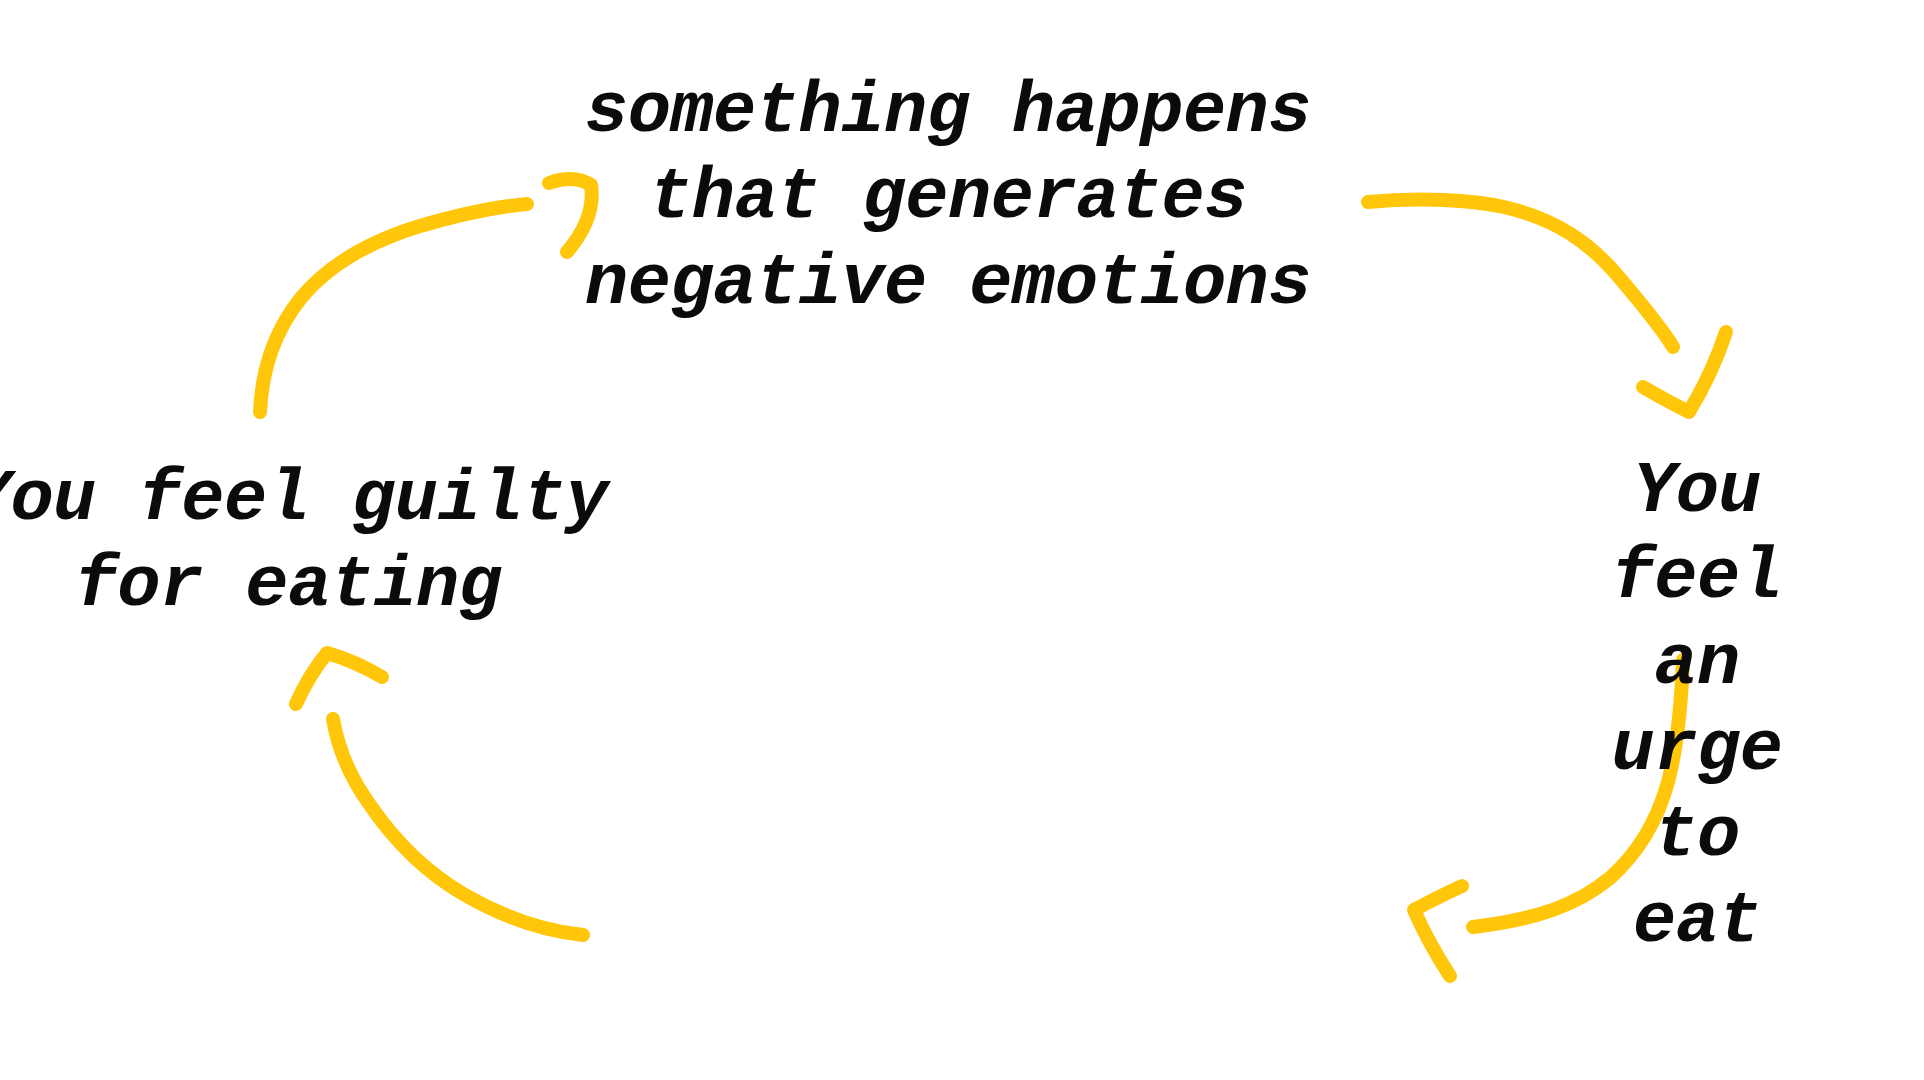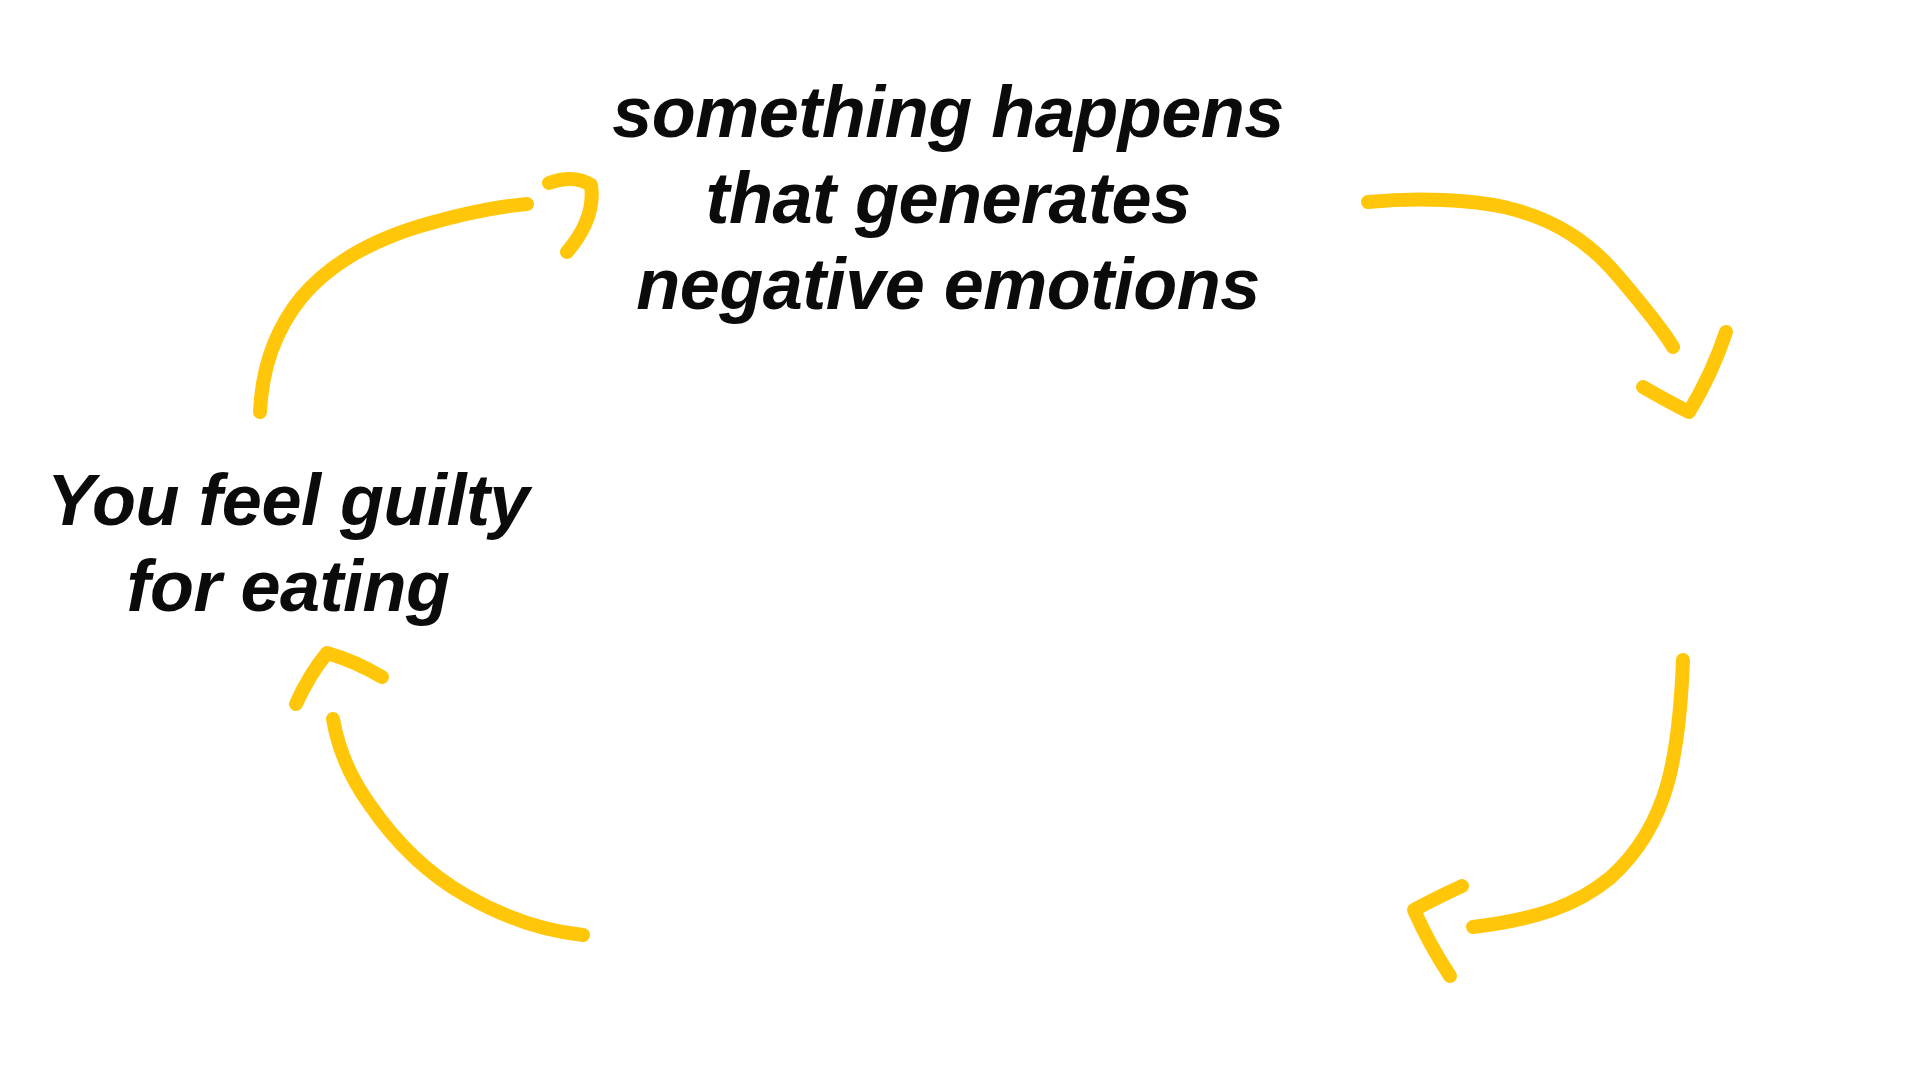--- a/index.html
+++ b/index.html
@@ -6,21 +6,21 @@
     margin: 0;
     padding: 0;
     background: #ffffff;
   }
   .canvas {
     position: relative;
     width: 1924px;
     height: 1080px;
     background: #ffffff;
     overflow: hidden;
-    font-family: Liberation Sans, sans-serif;
+    font-family: Liberation Mono, monospace;
   }
   .arrows-layer {
     position: absolute;
     left: 0;
     top: 0;
     width: 1924px;
     height: 1080px;
   }
   .arrows-layer path {
     fill: none;
@@ -66,18 +66,20 @@
     <g>
       <path d="M 583 935 C 543 931 505 918 465 895 C 425 872 394 840 370 805 C 349 776 338 748 333 719" stroke="#FFC60A"></path>
       <path d="M 296 704 Q 309 675 327 653 Q 355 661 382 677" stroke="#FFC60A"></path>
     </g>
   </svg>
 
   <div class="node-label node-top">something happens
 that generates
 negative emotions</div>
 
+  <div class="node-label node-right">You feel an
+urge to eat</div>
 
 
   <div class="node-label node-left">You feel guilty
 for eating</div>
 
 </div>
 
 </body></html>

